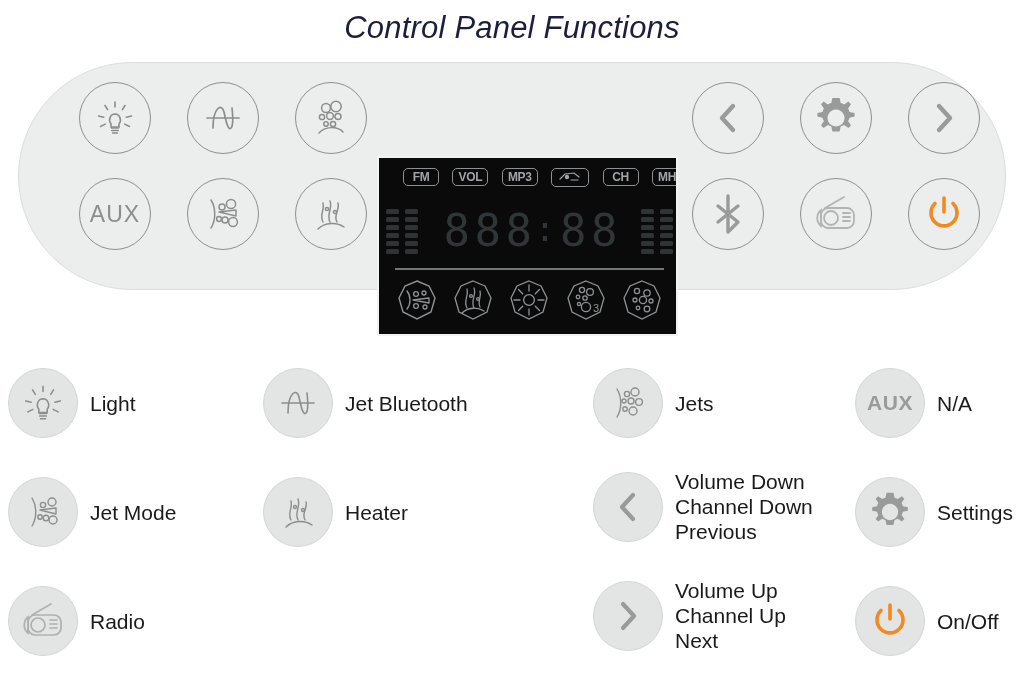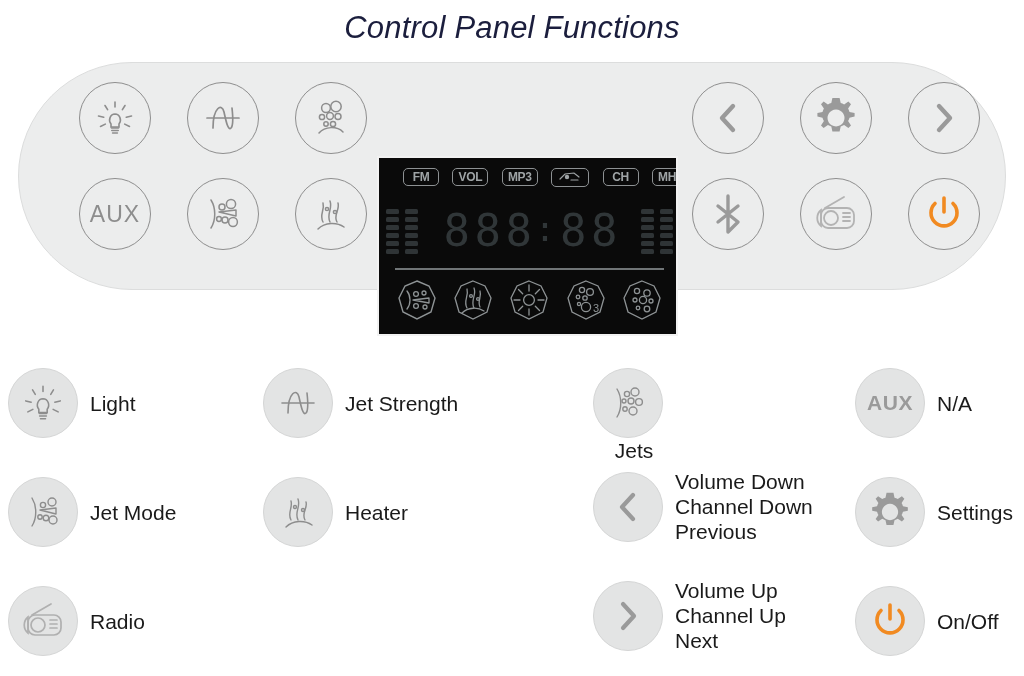--- a/index.html
+++ b/index.html
@@ -449,24 +449,24 @@
     <span class="legend-label">Light</span>
   </div>
 
   <div class="legend-item" style="left:263px;top:28px;">
     <span class="legend-icon">
       <svg width="46" height="46" viewBox="0 0 46 46" fill="none" stroke="#8d8d8d" stroke-width="1.6" stroke-linecap="round">
         <path d="M13 33 C13 12, 22 8, 24 17 C26 26, 28 36, 31 33 C33 31, 33 22, 32 13"></path>
         <path d="M7 23 L39 23"></path>
       </svg>
     </span>
-    <span class="legend-label">Jet Strength</span>
-  </div>
-
-  <div class="legend-item" style="left:593px;top:28px;flex-direction:column;">
+    <span class="legend-label">Jet Bluetooth</span>
+  </div>
+
+  <div class="legend-item" style="left:593px;top:28px;">
     <span class="legend-icon">
       <svg width="46" height="46" viewBox="0 0 46 46" fill="none" stroke="#8d8d8d" stroke-width="1.4">
         <path d="M12 9 C17 17, 17 29, 12 37" stroke-linecap="round"></path>
         <circle cx="22" cy="14" r="2.6"></circle>
           <circle cx="30" cy="12" r="4"></circle>
         <circle cx="19" cy="21" r="2"></circle>
           <circle cx="26" cy="21" r="3"></circle>
           <circle cx="34" cy="22" r="3.4"></circle>
         <circle cx="20" cy="29" r="2.2"></circle>
           <circle cx="28" cy="31" r="4"></circle>

